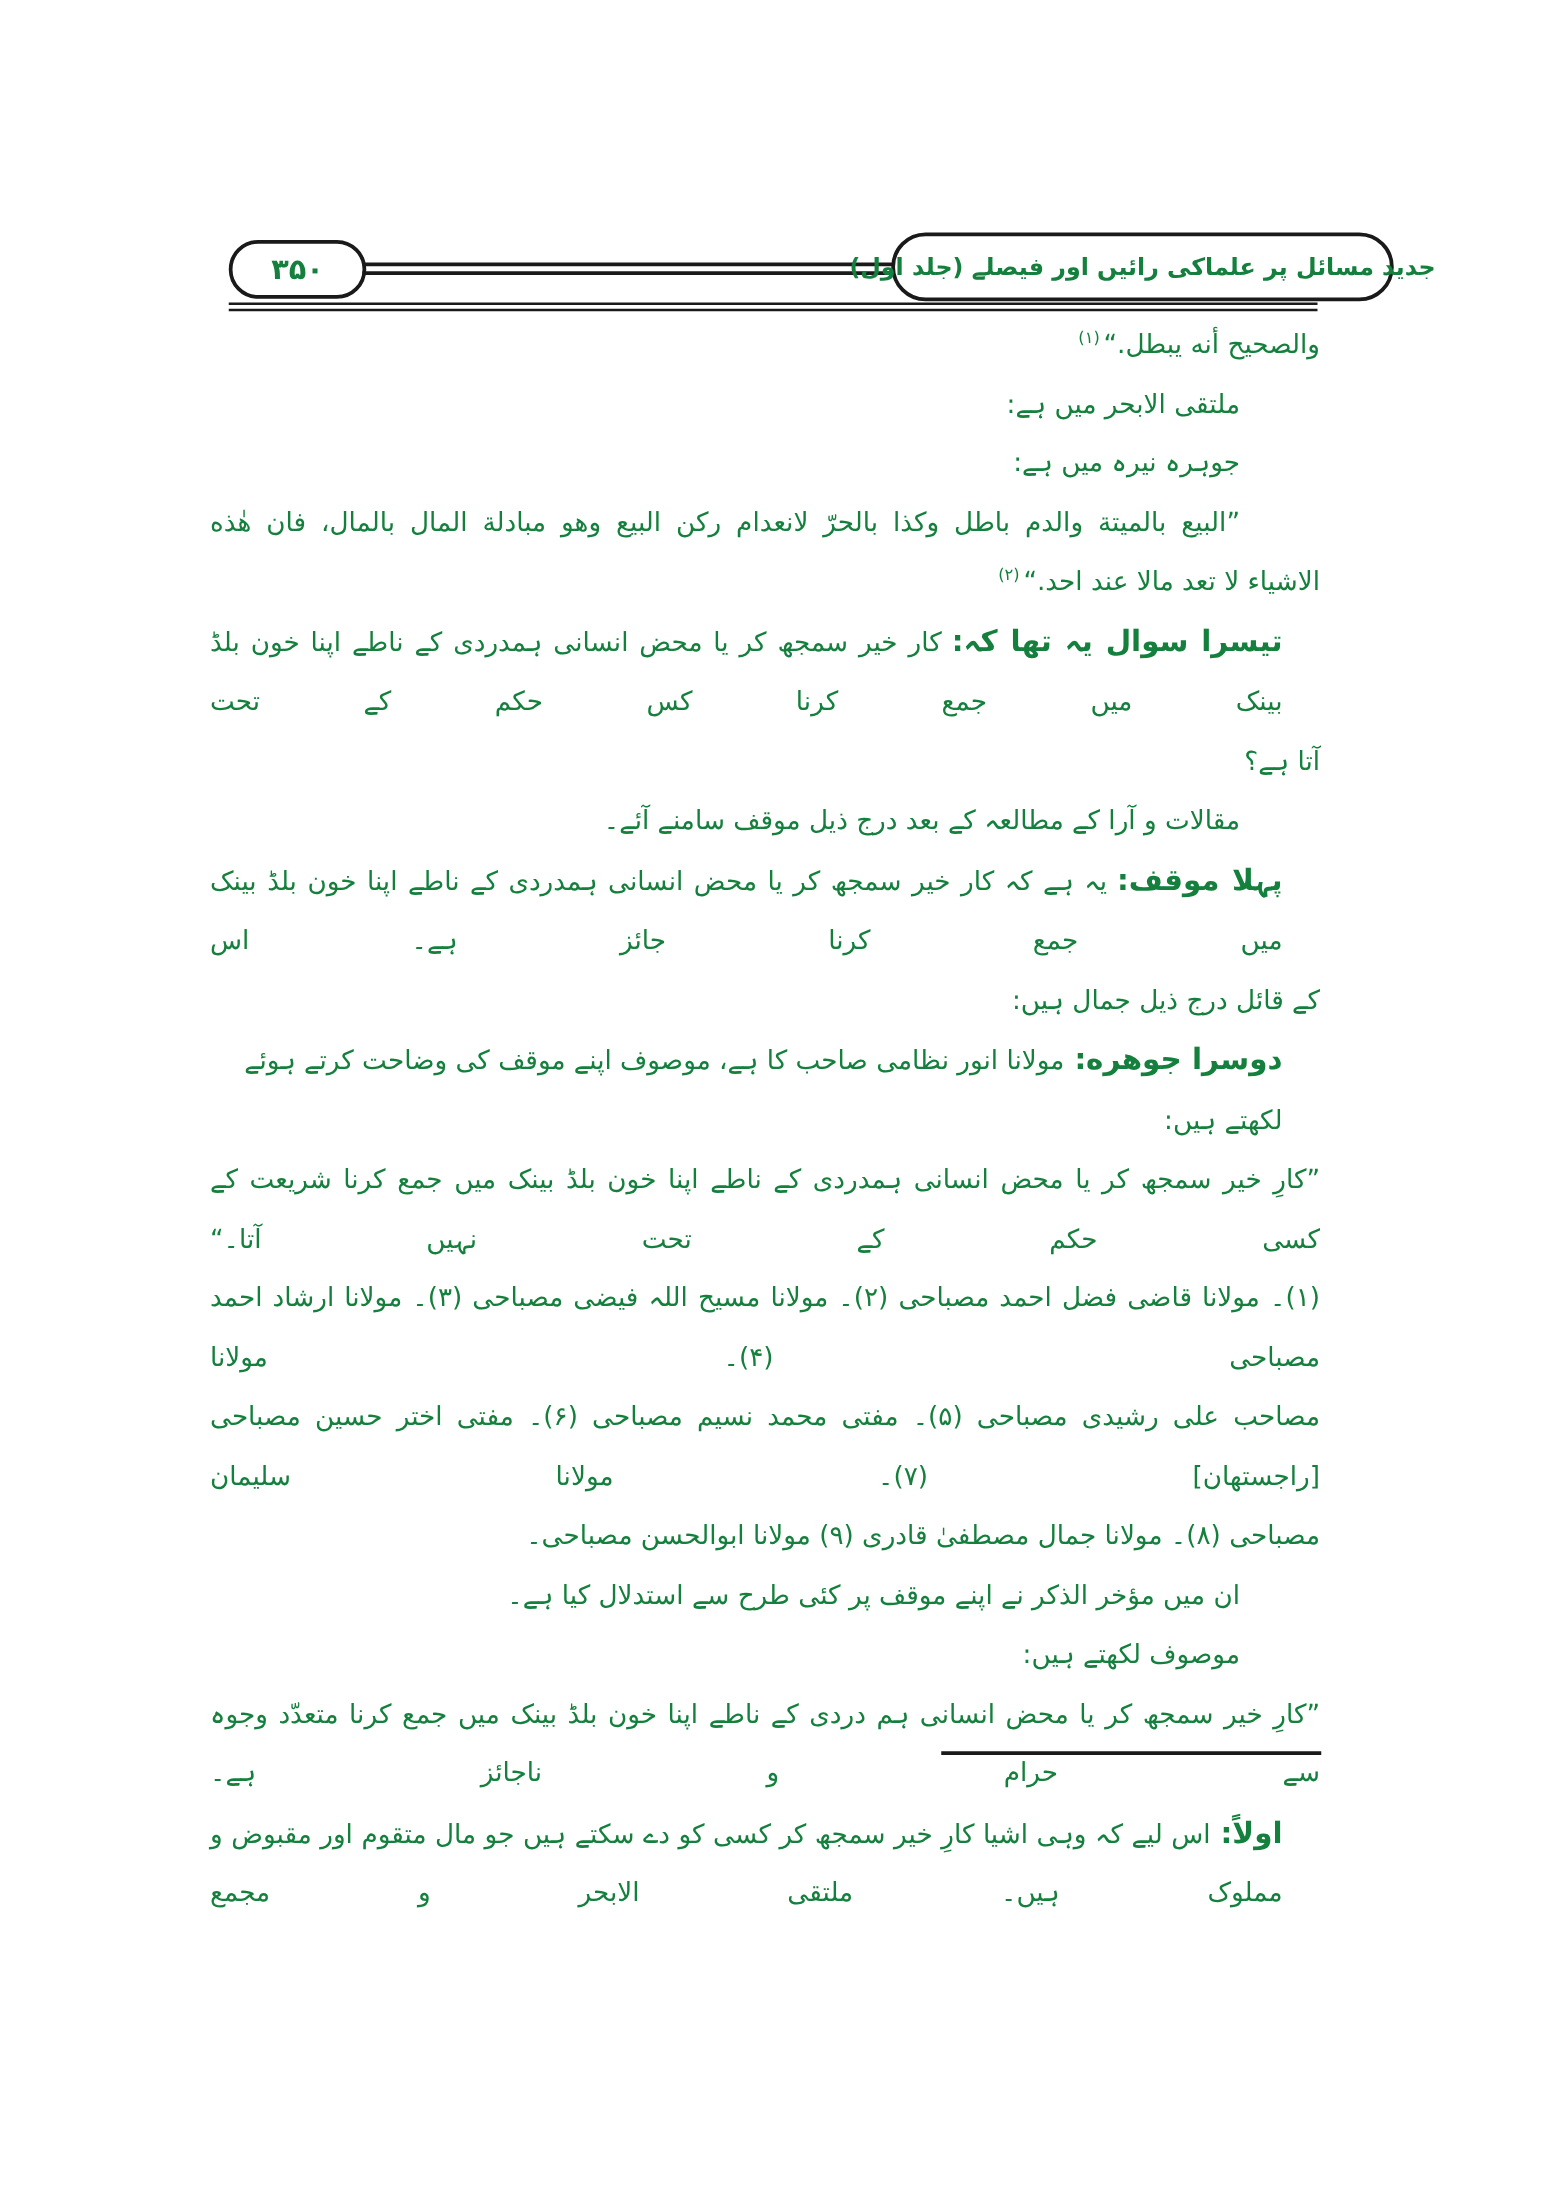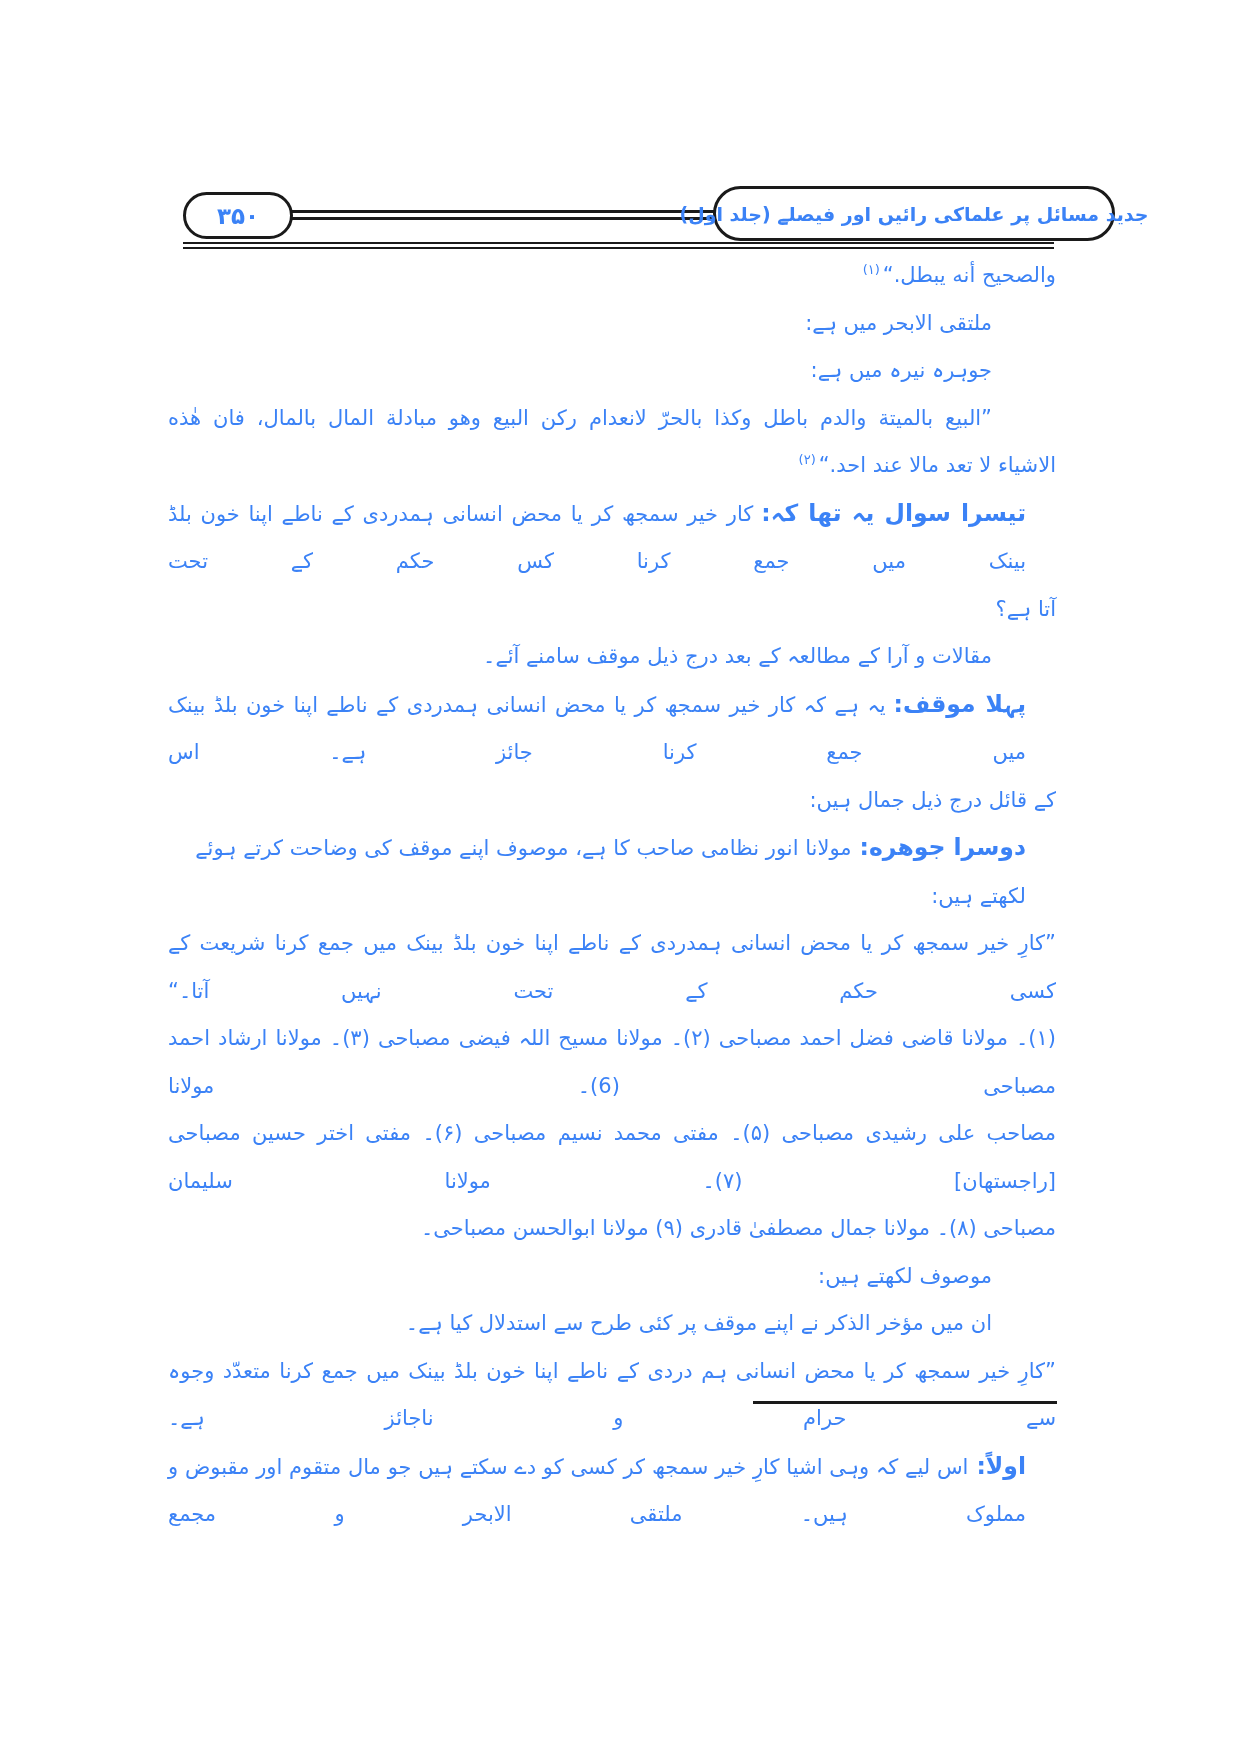--- a/index.html
+++ b/index.html
@@ -9,21 +9,21 @@
     height: 1754px;
     overflow: hidden;
     background: #ffffff;
   }
   .page {
     position: relative;
     width: 1240px;
     height: 1754px;
     background: #ffffff;
     font-family: "DejaVu Sans", sans-serif;
-    color: #3b82f6;
+    color: #15803d;
     direction: rtl;
   }
   
   .pill {
     position: absolute;
     border: 3px solid #1a1a1a;
     border-radius: 28px;
     background: #ffffff;
     display: flex;
     align-items: center;
@@ -125,24 +125,24 @@
       <div class="line indent">جوہرہ نیرہ میں ہے:</div>
       <div class="line justify indent">”البيع بالميتة والدم باطل وكذا بالحرّ لانعدام ركن البيع وهو مبادلة المال بالمال، فان هٰذه</div>
       <div class="line">الاشياء لا تعد مالا عند احد.“<sup class="marker">(۲)</sup></div>
       <div class="line justify indent-sm"><span class="lead">تیسرا سوال یہ تھا کہ:</span>کار خیر سمجھ کر یا محض انسانی ہمدردی کے ناطے اپنا خون بلڈ بینک میں جمع کرنا کس حکم کے تحت</div>
       <div class="line">آتا ہے؟</div>
       <div class="line indent">مقالات و آرا کے مطالعہ کے بعد درج ذیل موقف سامنے آئے۔</div>
       <div class="line justify indent-sm"><span class="lead">پہلا موقف:</span>یہ ہے کہ کار خیر سمجھ کر یا محض انسانی ہمدردی کے ناطے اپنا خون بلڈ بینک میں جمع کرنا جائز ہے۔ اس</div>
       <div class="line">کے قائل درج ذیل جمال ہیں:</div>
       <div class="line indent-sm"><span class="lead">دوسرا جوهره:</span>مولانا انور نظامی صاحب کا ہے، موصوف اپنے موقف کی وضاحت کرتے ہوئے لکھتے ہیں:</div>
       <div class="line justify">”کارِ خیر سمجھ کر یا محض انسانی ہمدردی کے ناطے اپنا خون بلڈ بینک میں جمع کرنا شریعت کے کسی حکم کے تحت نہیں آتا۔“</div>
-      <div class="line justify">(۱)۔ مولانا قاضی فضل احمد مصباحی (۲)۔ مولانا مسیح اللہ فیضی مصباحی (۳)۔ مولانا ارشاد احمد مصباحی (6)۔ مولانا</div>
+      <div class="line justify">(۱)۔ مولانا قاضی فضل احمد مصباحی (۲)۔ مولانا مسیح اللہ فیضی مصباحی (۳)۔ مولانا ارشاد احمد مصباحی (۴)۔ مولانا</div>
       <div class="line justify">مصاحب علی رشیدی مصباحی (۵)۔ مفتی محمد نسیم مصباحی (۶)۔ مفتی اختر حسین مصباحی [راجستھان] (۷)۔ مولانا سلیمان</div>
       <div class="line">مصباحی (۸)۔ مولانا جمال مصطفیٰ قادری (۹) مولانا ابوالحسن مصباحی۔</div>
+      <div class="line indent">ان میں مؤخر الذکر نے اپنے موقف پر کئی طرح سے استدلال کیا ہے۔</div>
       <div class="line indent">موصوف لکھتے ہیں:</div>
-      <div class="line indent">ان میں مؤخر الذکر نے اپنے موقف پر کئی طرح سے استدلال کیا ہے۔</div>
       <div class="line justify">”کارِ خیر سمجھ کر یا محض انسانی ہم دردی کے ناطے اپنا خون بلڈ بینک میں جمع کرنا متعدّد وجوہ سے حرام و ناجائز ہے۔</div>
       <div class="line justify indent-sm"><span class="lead">اولاً:</span>اس لیے کہ وہی اشیا کارِ خیر سمجھ کر کسی کو دے سکتے ہیں جو مال متقوم اور مقبوض و مملوک ہیں۔ ملتقی الابحر و مجمع</div>
     </div>
 
   <div class="fn-separator"></div>
 
 </div>
 
 </body></html>

